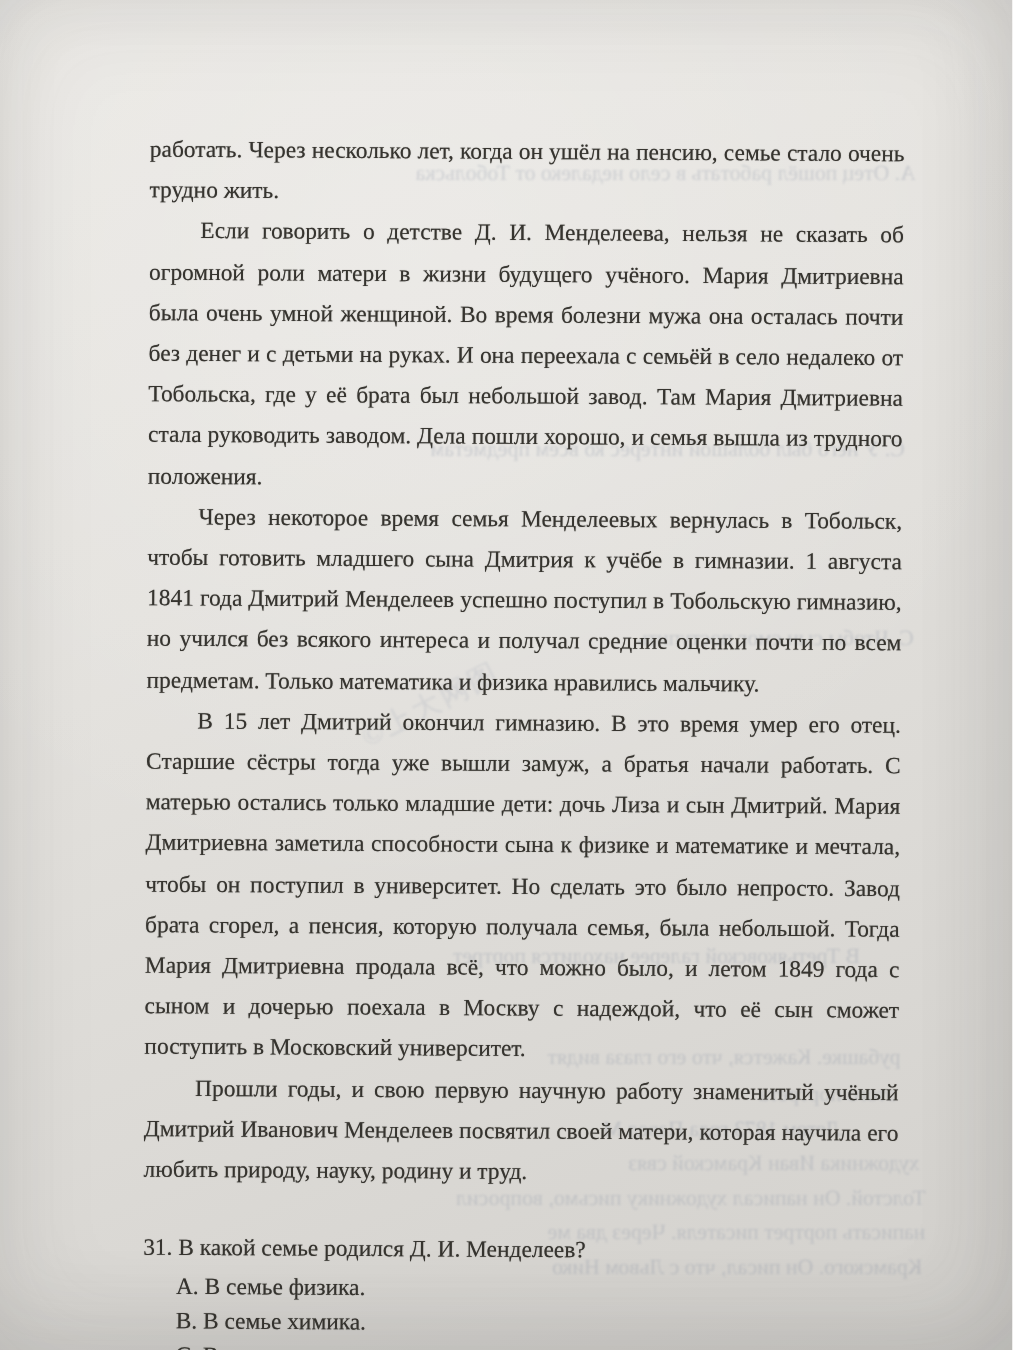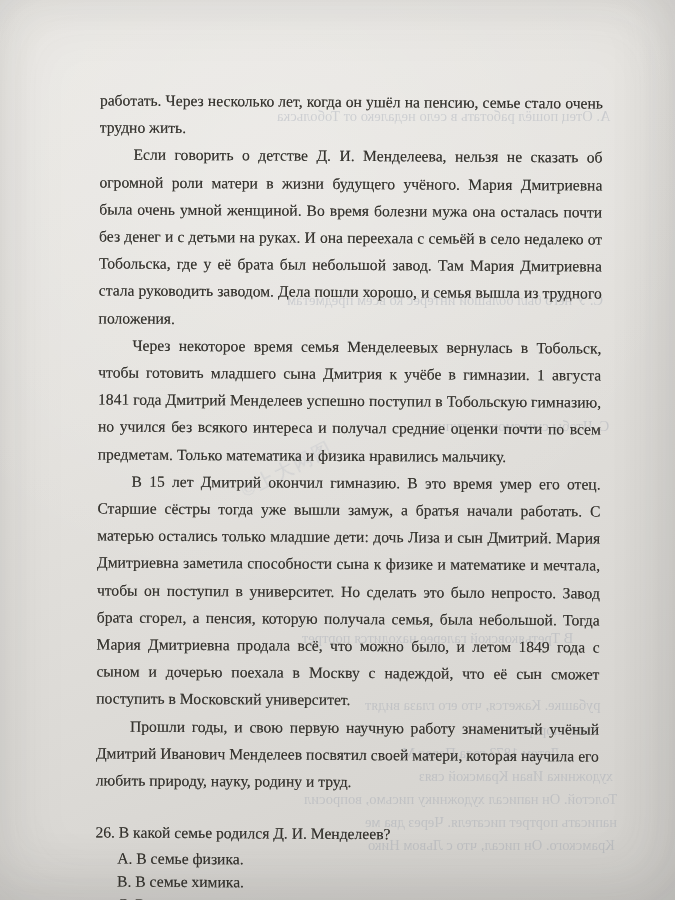--- a/index.html
+++ b/index.html
@@ -102,21 +102,21 @@
 
   <div class="content">
     <p class="no-indent">работать. Через несколько лет, когда он ушёл на пенсию, семье стало очень трудно жить.</p>
     <p>Если говорить о детстве Д. И. Менделеева, нельзя не сказать об огромной роли матери в жизни будущего учёного. Мария Дмитриевна была очень умной женщиной. Во время болезни мужа она осталась почти без денег и с детьми на руках. И она переехала с семьёй в село недалеко от Тобольска, где у её брата был небольшой завод. Там Мария Дмитриевна стала руководить заводом. Дела пошли хорошо, и семья вышла из трудного положения.</p>
     <p>Через некоторое время семья Менделеевых вернулась в Тобольск, чтобы готовить младшего сына Дмитрия к учёбе в гимназии. 1 августа 1841 года Дмитрий Менделеев успешно поступил в Тобольскую гимназию, но учился без всякого интереса и получал средние оценки почти по всем предметам. Только математика и физика нравились мальчику.</p>
     <p>В 15 лет Дмитрий окончил гимназию. В это время умер его отец. Старшие сёстры тогда уже вышли замуж, а братья начали работать. С матерью остались только младшие дети: дочь Лиза и сын Дмитрий. Мария Дмитриевна заметила способности сына к физике и математике и мечтала, чтобы он поступил в университет. Но сделать это было непросто. Завод брата сгорел, а пенсия, которую получала семья, была небольшой. Тогда Мария Дмитриевна продала всё, что можно было, и летом 1849 года с сыном и дочерью поехала в Москву с надеждой, что её сын сможет поступить в Московский университет.</p>
     <p>Прошли годы, и свою первую научную работу знаменитый учёный Дмитрий Иванович Менделеев посвятил своей матери, которая научила его любить природу, науку, родину и труд.</p>
 
     <div class="question-block">
       <div class="question-line">
-        <span>26.</span>
+        <span>31.</span>
         <span>В какой семье родился Д. И. Менделеев?</span>
       </div>
       <div class="options">
         <div class="option">A. В семье физика.</div>
         <div class="option">B. В семье химика.</div>
         <div class="option">C. В семье директора завода.</div>
 
       </div>
     </div>
 

